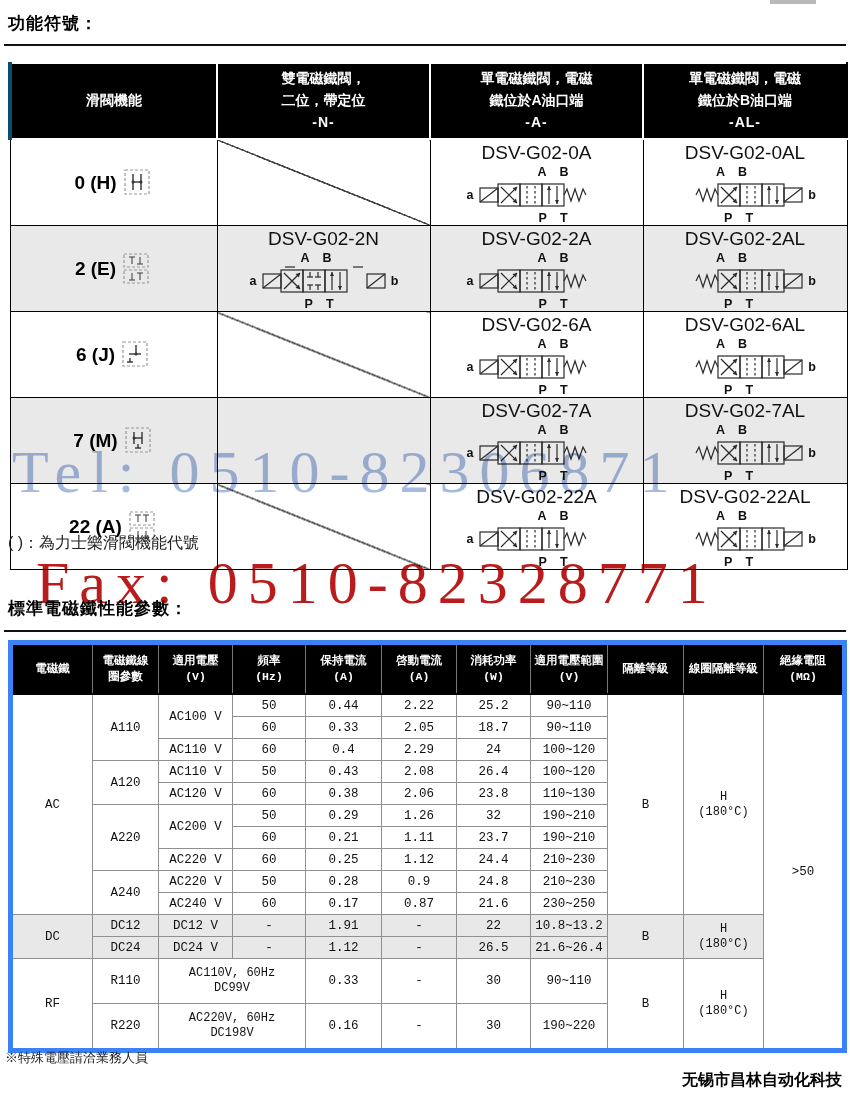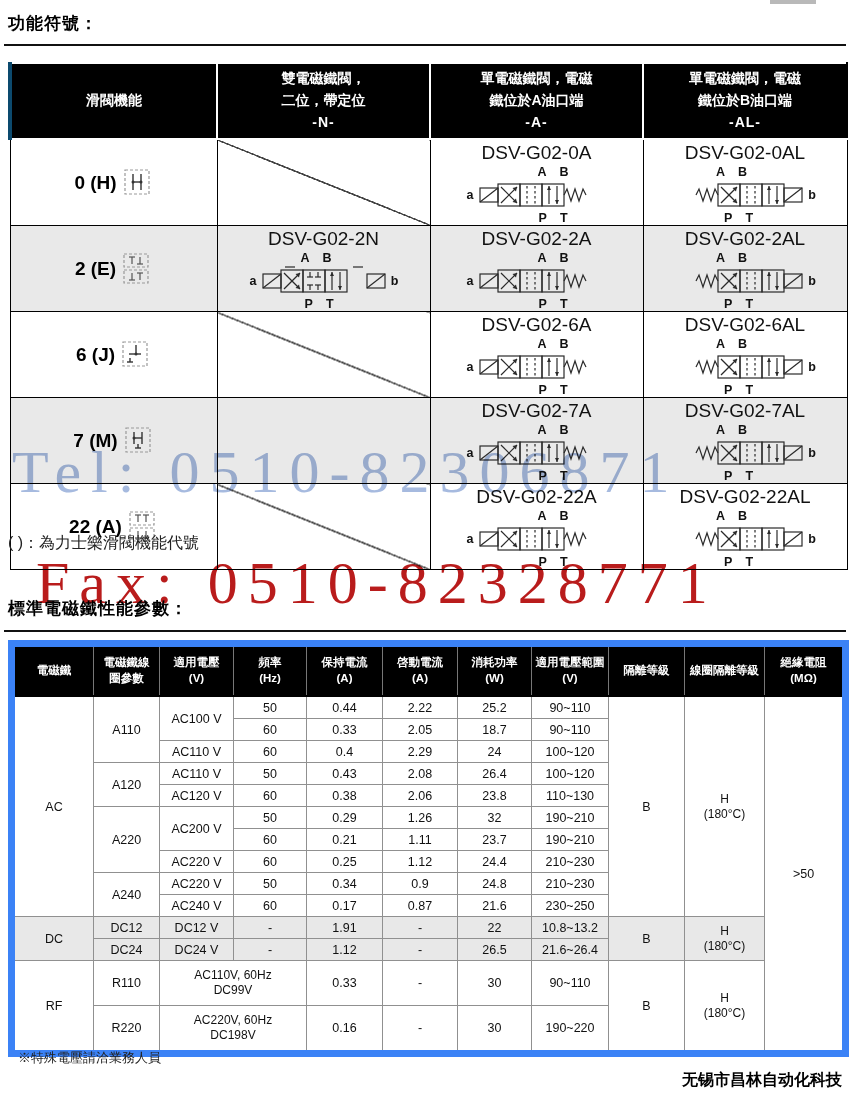--- a/index.html
+++ b/index.html
@@ -7,21 +7,21 @@
   .sheet{position:relative;width:850px;height:1093px;background:#fff;overflow:hidden;}
 
   
   .h1{position:absolute;left:8px;font-size:17px;font-weight:bold;color:#000;letter-spacing:1px;}
   .h1.fn{top:12px;}
   .h1.par{top:597px;}
   .rule{position:absolute;left:4px;width:842px;height:2px;background:#111;}
   .rule.r1{top:44px;}
   .rule.r2{top:630px;}
   .note{position:absolute;left:8px;top:533px;font-size:16px;color:#222;}
-  .footnote{position:absolute;left:18px;top:1049px;font-size:13px;color:#222;}
+  .footnote{position:absolute;left:5px;top:1049px;font-size:13px;color:#222;}
   .company{position:absolute;right:8px;top:1070px;font-size:16px;font-weight:bold;color:#000;}
   .edge-art{position:absolute;top:0;left:770px;width:46px;height:4px;background:#b9b9b9;}
 
   
   .wm{position:absolute;font-family:"Liberation Serif",serif;font-size:60px;white-space:nowrap;
       letter-spacing:10px;mix-blend-mode:multiply;z-index:6;pointer-events:none;}
   .wm.tel{left:12px;top:438px;}
   .wm.fax{left:36px;top:549px;}
 
   
@@ -49,21 +49,21 @@
   .pl{position:absolute;font-size:12.5px;font-weight:bold;color:#111;line-height:1;}
   .pl.ab{top:-13px;letter-spacing:5px;}
   .pl.pt{bottom:-13px;letter-spacing:5px;}
   .va  .ab{left:60px;}  .va  .pt{left:61px;}
   .val .ab{left:30px;}  .val .pt{left:38px;}
   .vn  .ab{left:40px;}  .vn  .pt{left:44px;}
   .pl.sl{left:-11px;top:10px;}
   .pl.sr{right:-12px;top:10px;}
 
   
-  .t2{position:absolute;left:8px;top:640px;width:834px;table-layout:fixed;border:7px solid #3b82f6;}
+  .t2{position:absolute;left:8px;top:640px;width:834px;table-layout:fixed;border:5px solid #3b82f6;font-family:Liberation Mono, monospace;}
   .t2 th{background:#000;color:#fff;font-size:11.5px;font-weight:bold;height:48px;
          border-left:1.5px solid #777;border-bottom:2px solid #000;padding:0 1px;line-height:1.35;}
   .t2 th:first-child{border-left:none;}
   .t2 td{border:1px solid #909090;font-size:12.5px;color:#111;text-align:center;
          vertical-align:middle;height:21px;padding:0;}
   .t2 tr.rf td{height:44px;}
   .t2 tr.secstart td{border-top:1.8px solid #000;}
   .t2 td.shade{background:#e8e8e8;}
   .t2 .two{line-height:1.25;font-size:12px;}
   .small{display:block;}
@@ -549,21 +549,21 @@
       <td>60</td>
       <td>0.25</td>
       <td>1.12</td>
       <td>24.4</td>
       <td>210~230</td>
     </tr>
     <tr>
       <td rowspan="2">A240</td>
       <td>AC220 V</td>
       <td>50</td>
-      <td>0.34</td>
+      <td>0.28</td>
       <td>0.9</td>
       <td>24.8</td>
       <td>210~230</td>
     </tr>
     <tr>
       <td>AC240 V</td>
       <td>60</td>
       <td>0.17</td>
       <td>0.87</td>
       <td>21.6</td>

